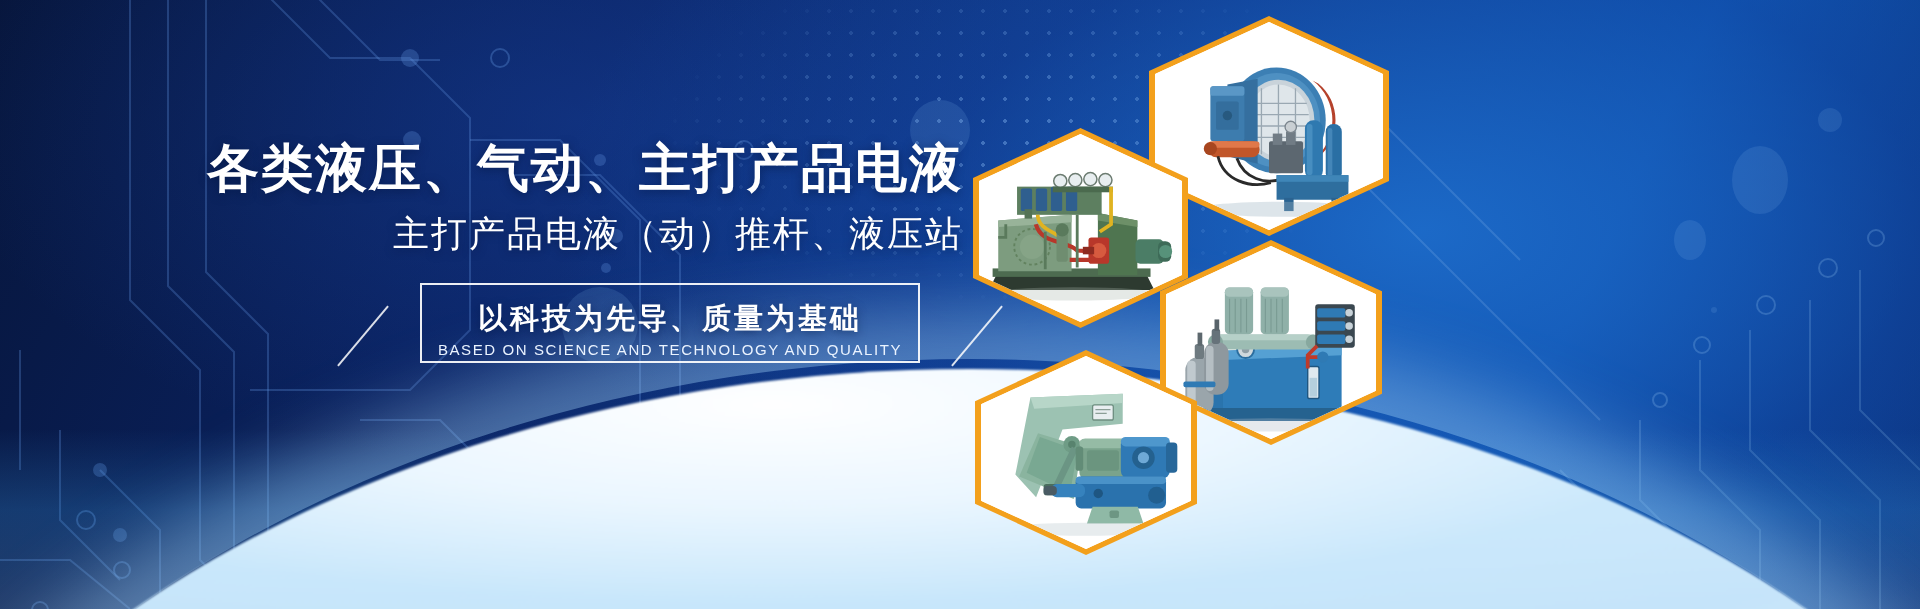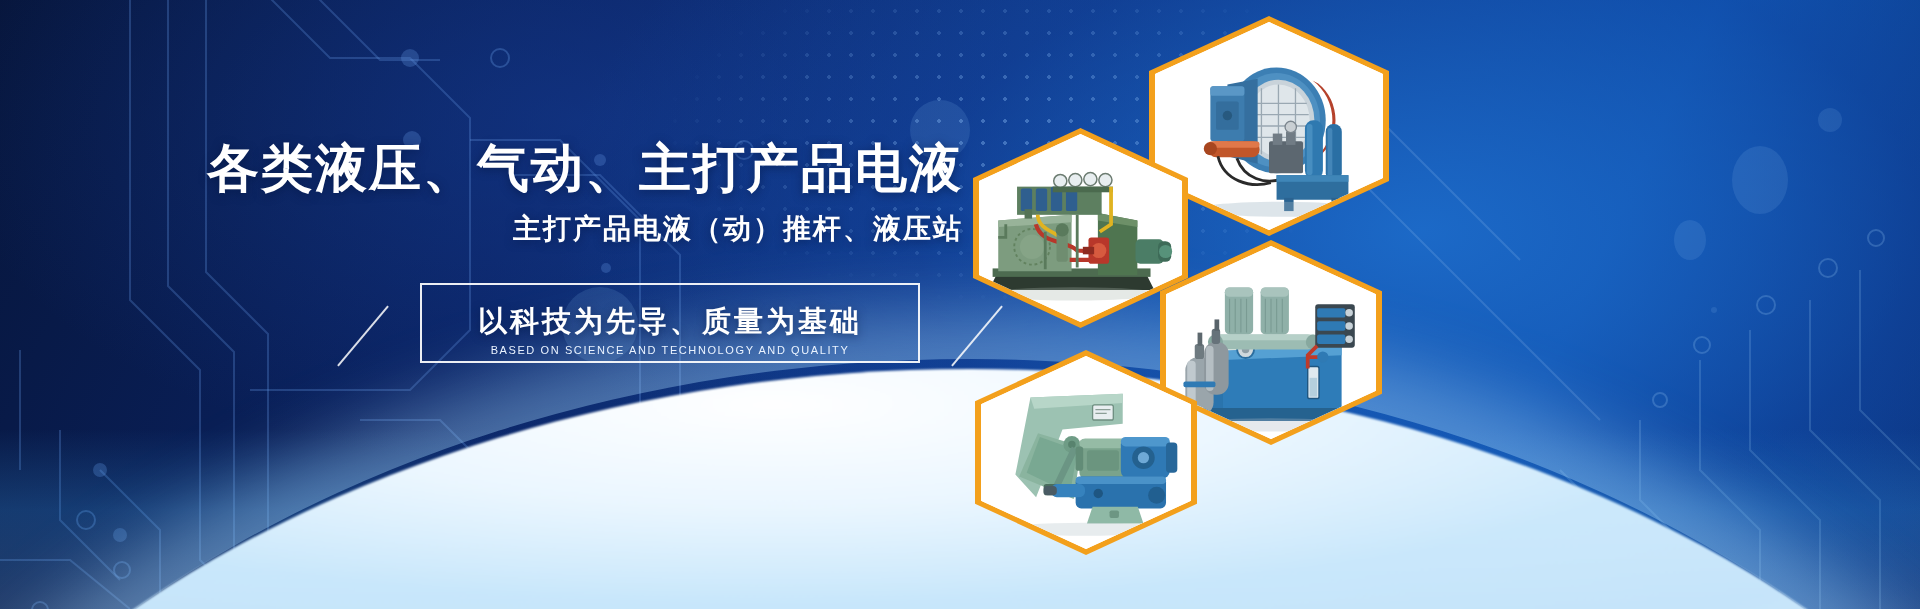--- a/index.html
+++ b/index.html
@@ -55,37 +55,37 @@
   }
 
   
   .copy{ position:absolute; left:0; top:138px; width:990px; }
   .headline{
     font-size:52px; font-weight:bold; color:#ffffff; letter-spacing:2px;
     text-align:right; padding-right:27px; line-height:1.16;
     text-shadow:0 2px 10px rgba(0,20,60,.55);
   }
   .subhead{
-    font-size:28px; font-weight:bold; color:#ffffff; letter-spacing:2px;
+    font-size:36px; font-weight:normal; color:#ffffff; letter-spacing:2px;
     text-align:right; padding-right:27px; margin-top:14px; line-height:1.2;
     text-shadow:0 2px 9px rgba(0,20,60,.5);
   }
 
   .slogan-wrap{ position:absolute; left:420px; top:283px; width:500px; height:80px; }
   .slogan-box{
     position:absolute; inset:0;
     border:2px solid rgba(255,255,255,.92);
     display:flex; flex-direction:column; align-items:center; justify-content:center;
   }
   .slogan-cn{
     font-size:29px; font-weight:bold; color:#ffffff; letter-spacing:3px;
     text-shadow:0 2px 8px rgba(0,20,60,.5); line-height:1.1;margin-top:16px;
   }
   .slogan-en{
-    font-size:11px; color:#eaf3ff; letter-spacing:1.6px; margin-top:7px; line-height:1.1;
+    font-size:15px; color:#eaf3ff; letter-spacing:1.6px; margin-top:7px; line-height:1.1;
   }
   .slash{
     position:absolute; width:2px; height:78px; background:rgba(255,255,255,.85);
     transform:rotate(40deg); transform-origin:center;
   }
   .slash-left{ left:-58px; top:14px; }
   .slash-right{ right:-58px; top:14px; }
 
   
   .hexes{ position:absolute; left:955px; top:0; width:520px; height:609px; }

